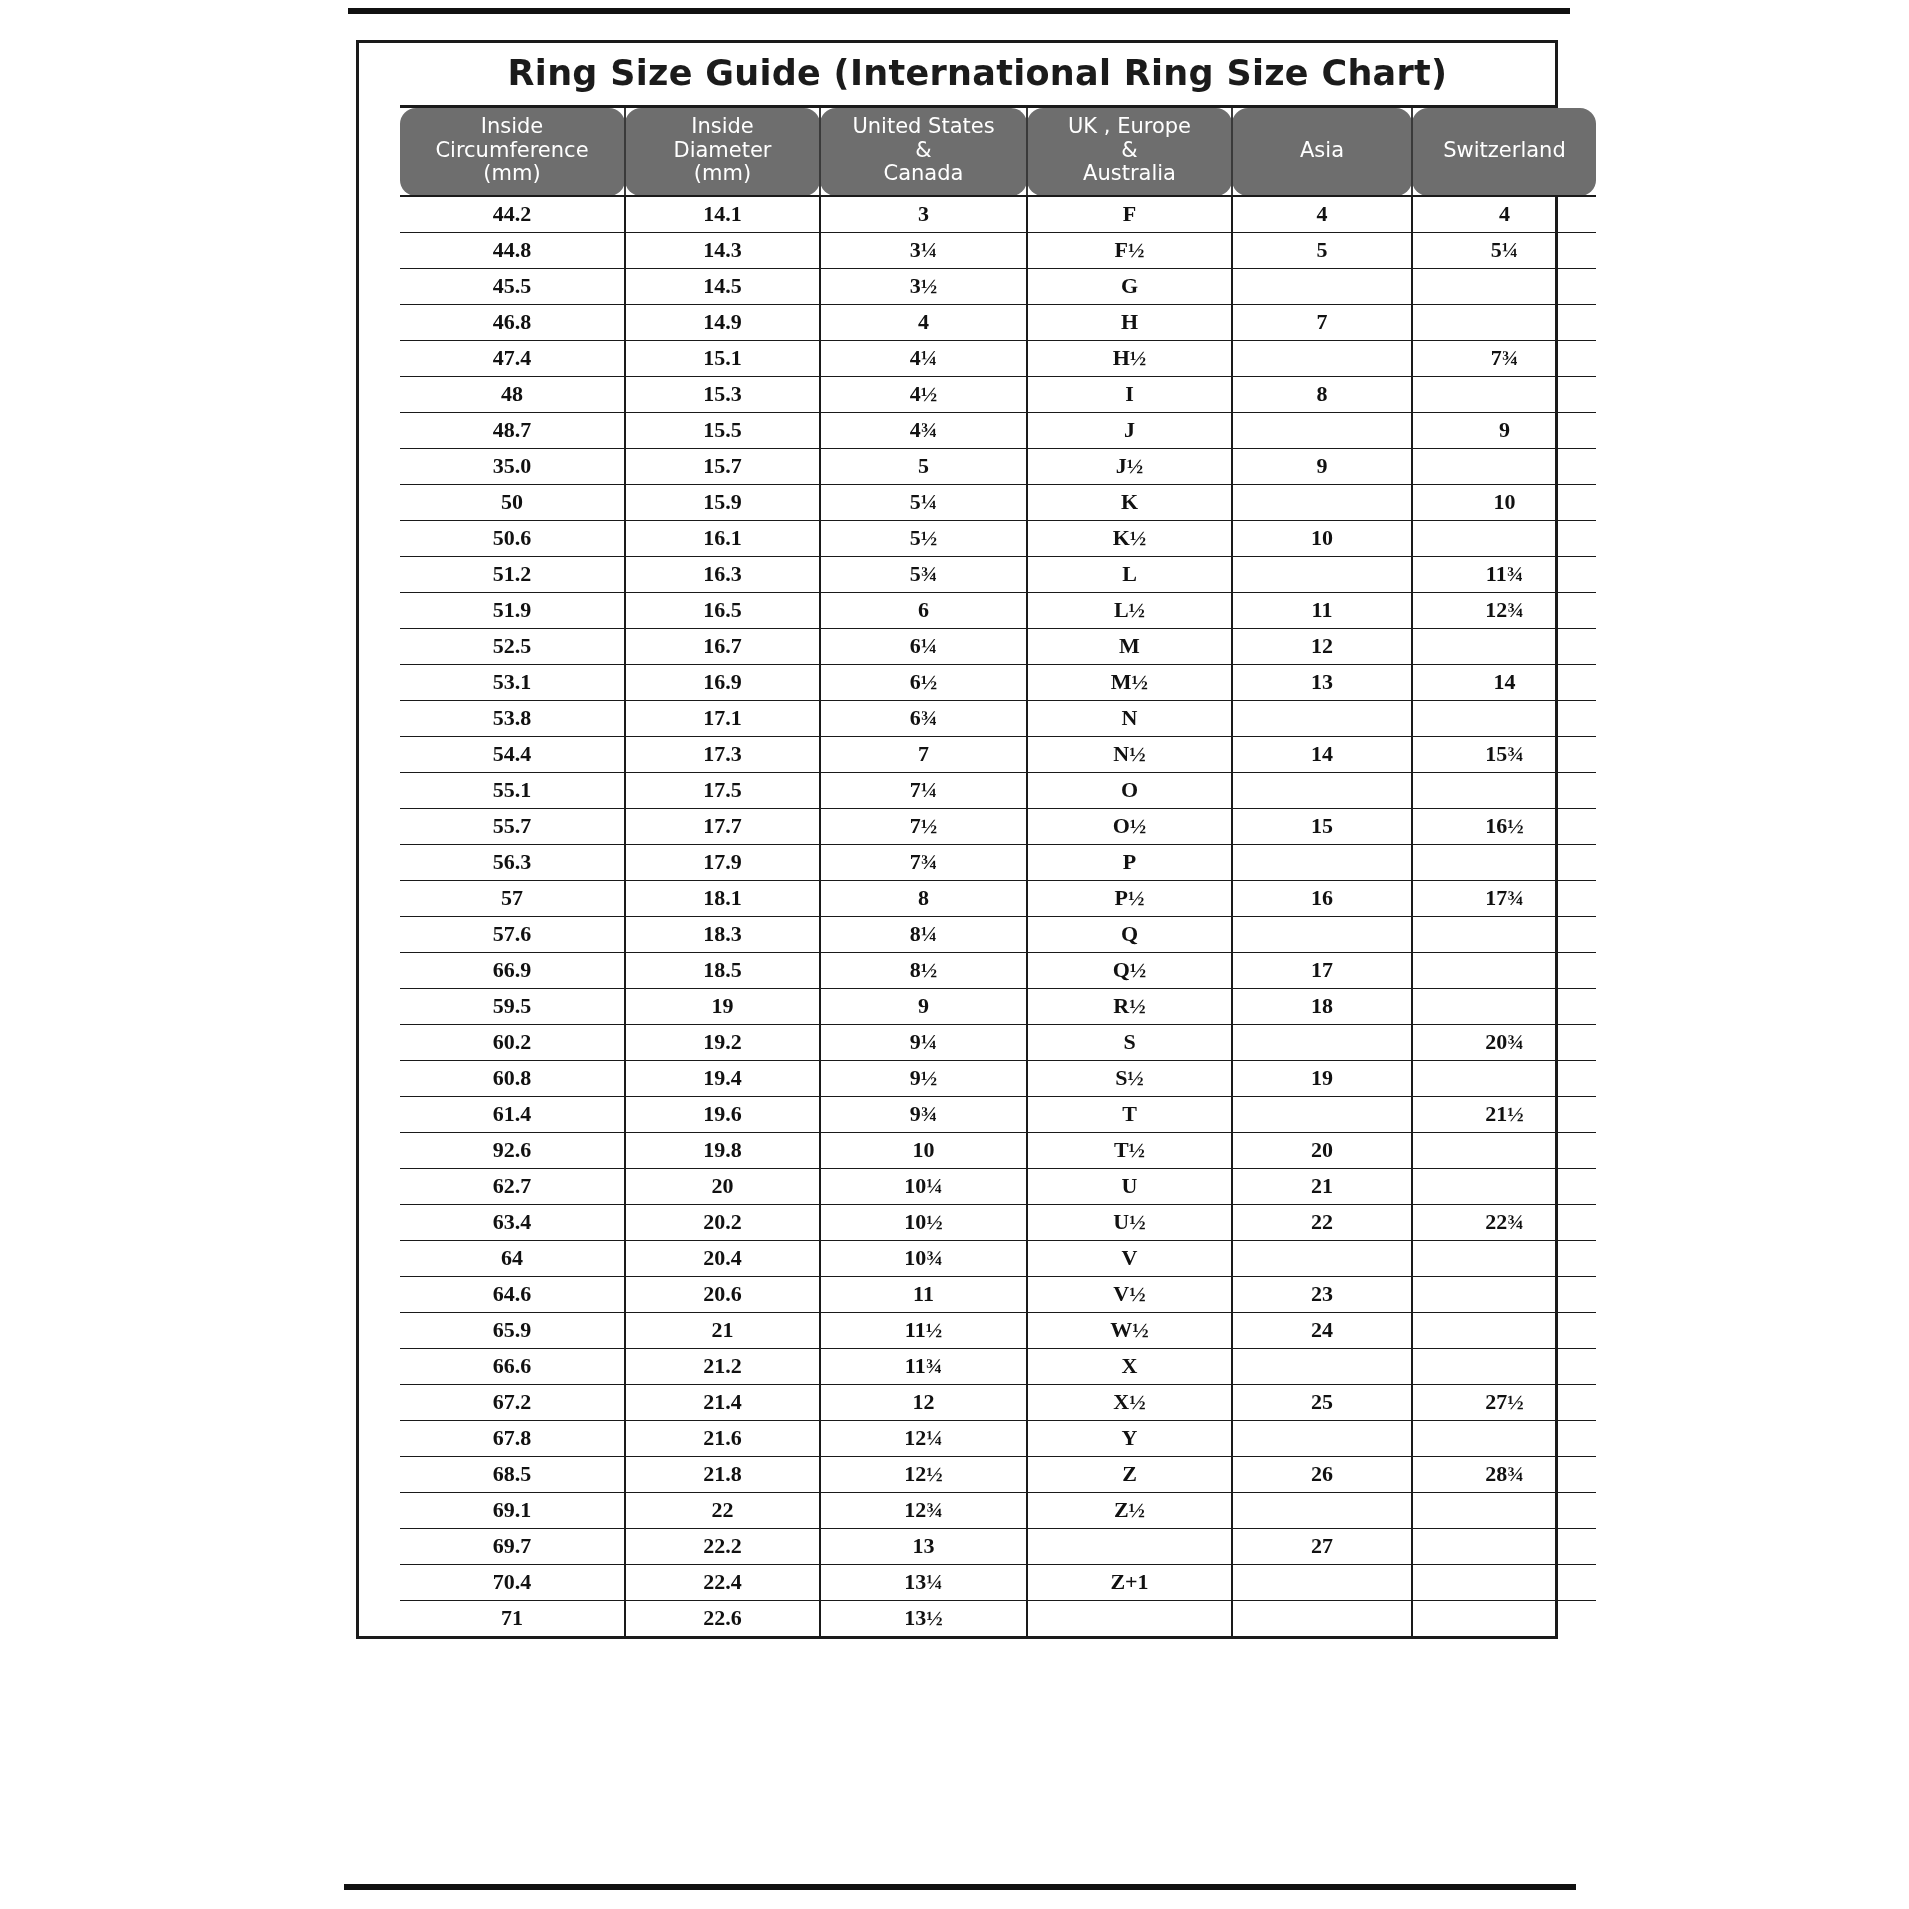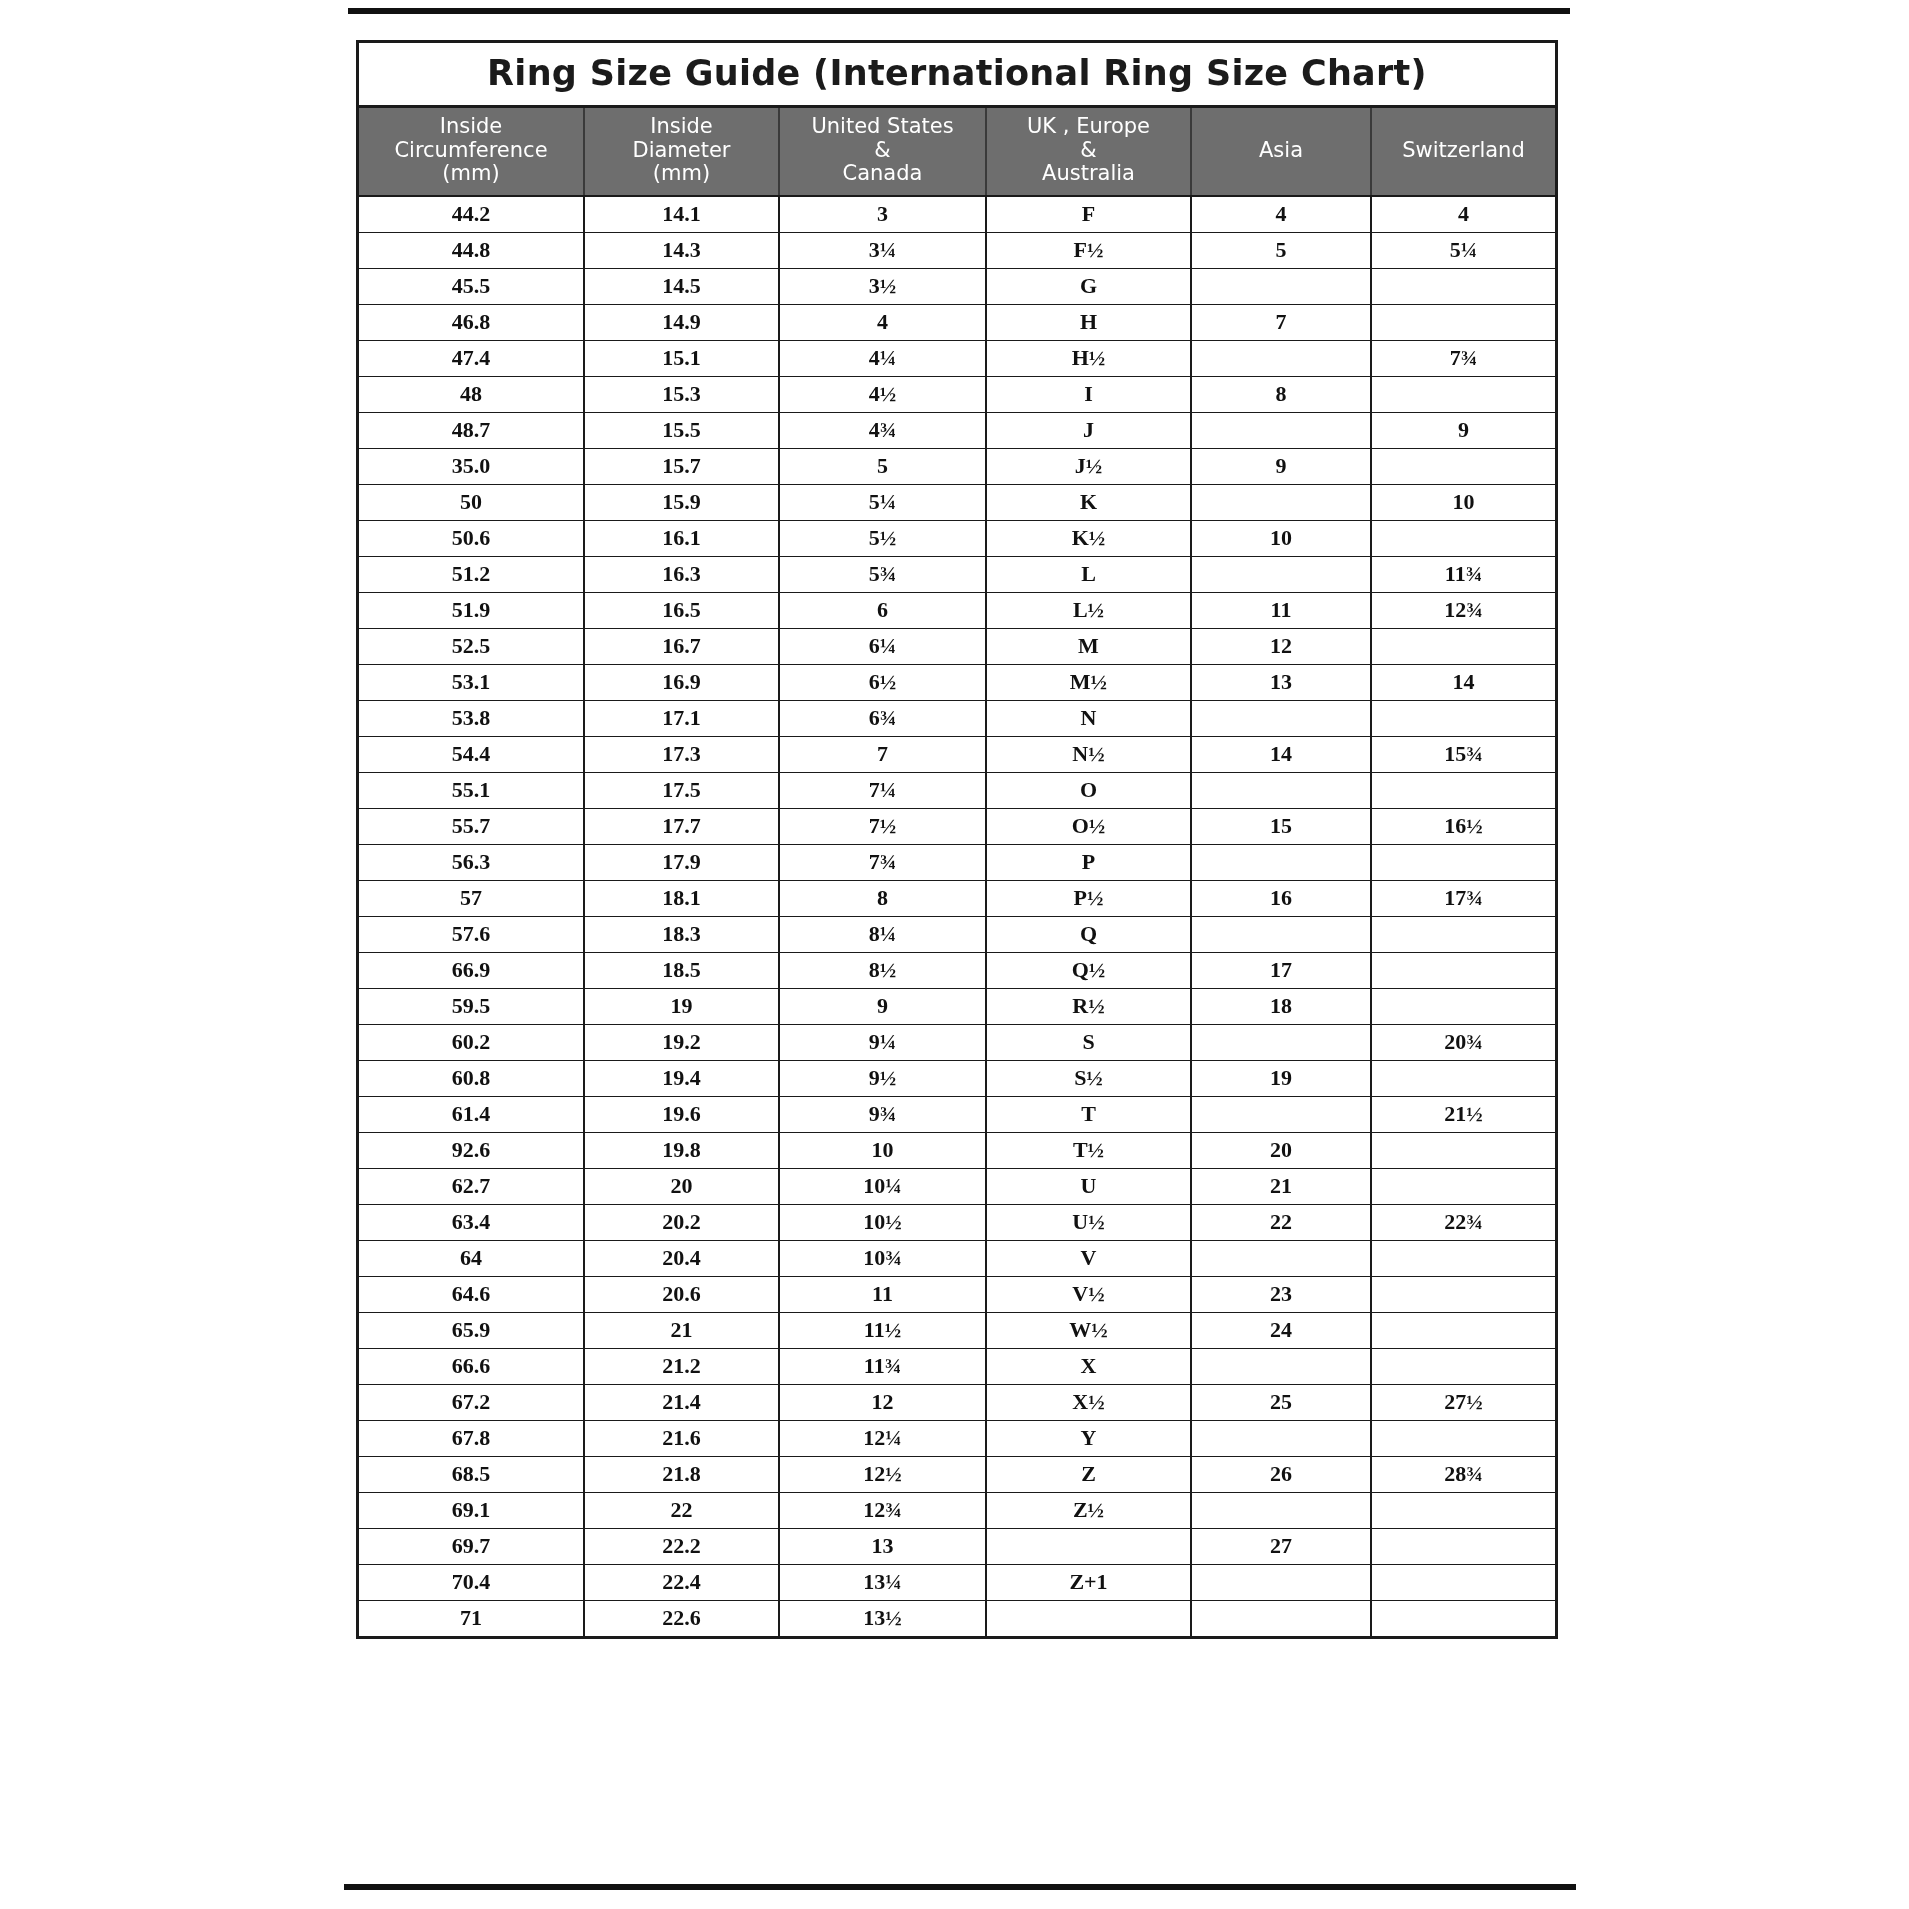--- a/index.html
+++ b/index.html
@@ -39,20 +39,21 @@
     background: #111;
   }
   .sheet {
     position: absolute;
     left: 356px;
     top: 40px;
     width: 1202px;
     border: 3px solid #1a1a1a;
     background: #fff;
     box-sizing: border-box;
+    padding-left: 41px;
   }
   .title-bar {
     border-bottom: 3px solid #1a1a1a;
     text-align: center;
     padding: 10px 0 12px 0;
   }
   .title-text {
     font-family: "DejaVu Sans", sans-serif;
     font-size: 35px;
     font-weight: bold;
@@ -70,20 +71,21 @@
     color: #ffffff;
     font-family: "DejaVu Sans", sans-serif;
     font-weight: normal;
     font-size: 21px;
     line-height: 1.12;
     padding: 7px 2px 9px 2px;
     border-right: 2px solid #3a3a3a;
     border-bottom: 2px solid #1a1a1a;
     vertical-align: middle;
     text-align: center;
+    border-radius: 16px;
   }
   table.chart th:last-child { border-right: none; margin-top: 6px; }
   table.chart td {
     border-right: 2px solid #1a1a1a;
     border-bottom: 1.5px solid #1a1a1a;
     text-align: center;
     font-size: 22px;
     font-weight: bold;
     color: #111;
     height: 35px;

